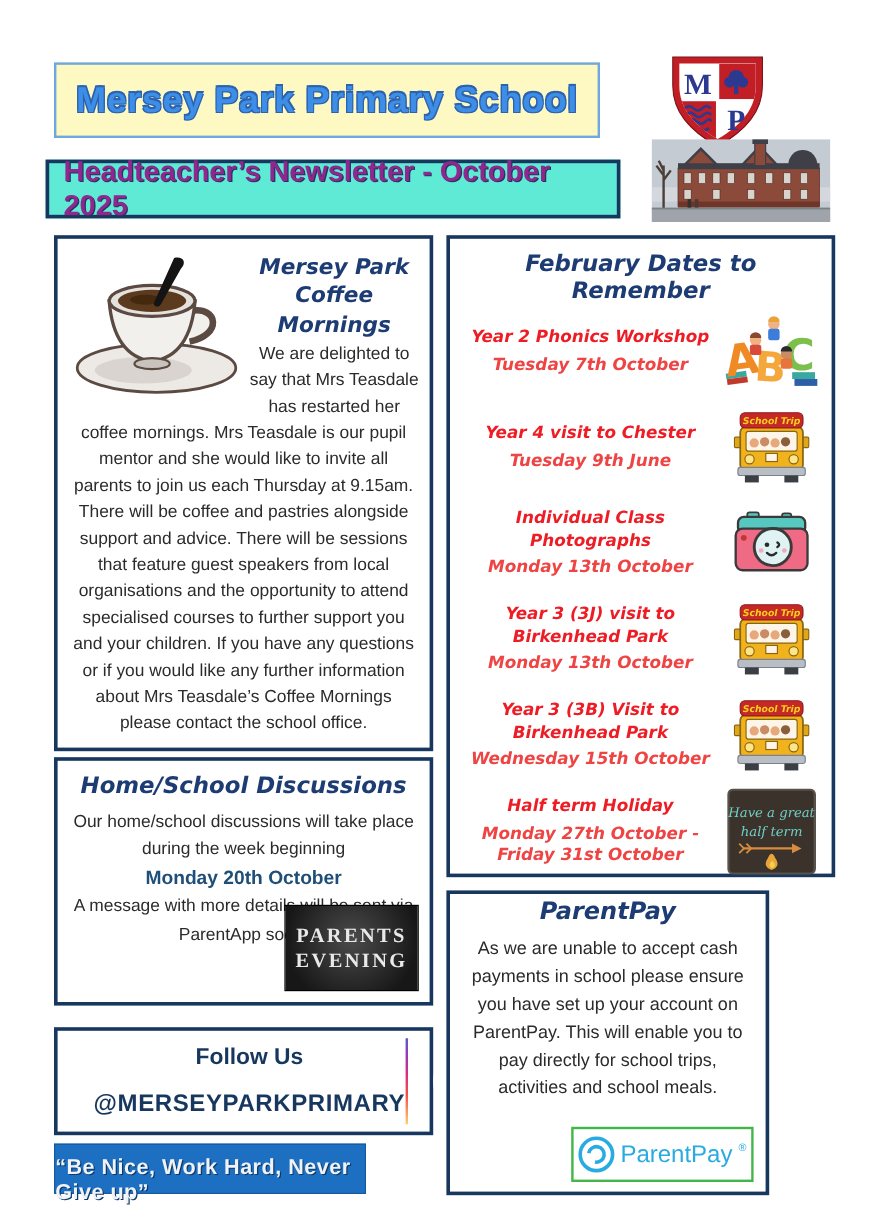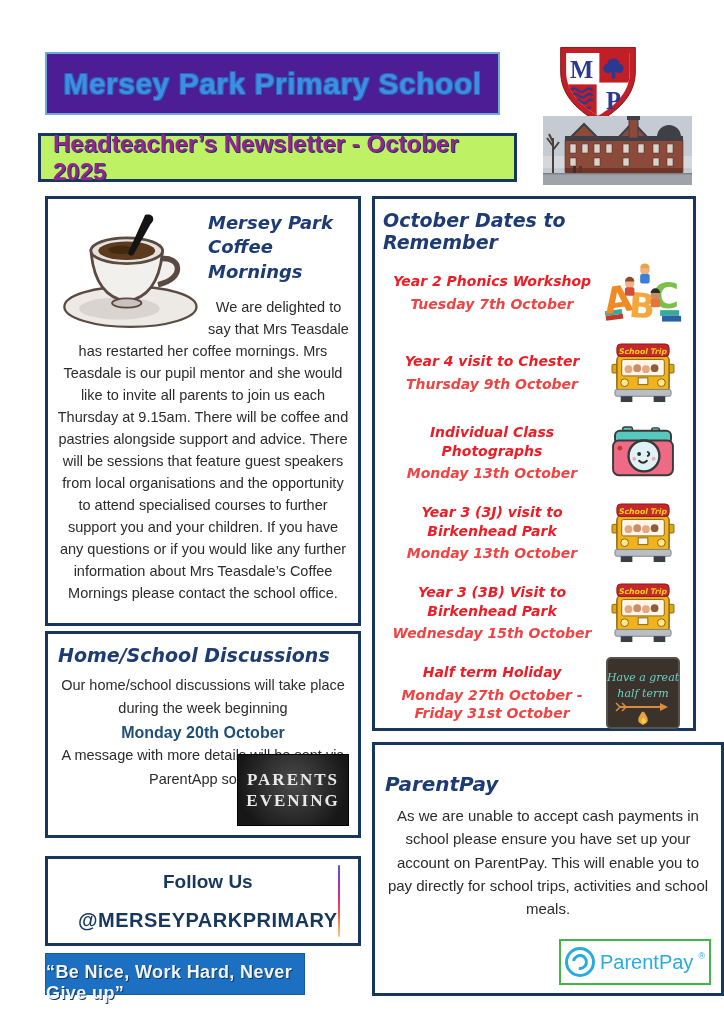--- a/index.html
+++ b/index.html
@@ -6,50 +6,50 @@
   html,body { background:#ffffff; }
   .page {
     position:relative; width:724px; height:1024px; margin:0 auto;
     background:#ffffff; font-family:"Liberation Sans", sans-serif; overflow:hidden;
   }
   .defs { position:absolute; width:0; height:0; overflow:hidden; }
 
   
   .title-box{
     position:absolute; left:45px; top:52px; width:455px; height:63px;
-    background:#4c1d95; border:2px solid #6FA8DC;
+    background:#fef9c3; border:2px solid #6FA8DC;
     display:flex; align-items:center; justify-content:center;
   }
   .school-name{
     font-size:30px; font-weight:bold; color:#3E8EE8; letter-spacing:.5px;
     text-shadow:-1px -1px 0 #2B63AE, 1px -1px 0 #2B63AE, -1px 1px 0 #2B63AE, 1px 1px 0 #2B63AE;
   }
   .crest{ position:absolute; left:552px; top:42px; width:92px; height:82px; }
   .newsletter-box{
     position:absolute; left:38px; top:133px; width:479px; height:49px;
-    background:#bef264; border:3px solid #17375E;
+    background:#5eead4; border:3px solid #17375E;
     display:flex; align-items:center; padding-left:12px;
   }
   .newsletter-title{
     font-size:24px; font-weight:bold; color:#90278E;
     text-shadow:1px 1px 0 #24355F;
   }
   .building-photo{ position:absolute; left:543px; top:116px; width:149px; height:69px; }
 
   
   .box{ position:absolute; background:#fff; border:3px solid #17375E; }
   .hand{ font-family:"DejaVu Sans", sans-serif; font-style:italic; font-weight:bold; }
-  .box-heading{ color:#1E3C74; }
+  .box-heading{ text-align:center; color:#1E3C74; }
 
   
   .coffee-box{ left:45px; top:196px; width:316px; height:430px; padding:8px 9px; }
   .coffee-img{ float:left; width:145px; height:122px; margin:2px 6px 2px 0; }
   .coffee-title{ font-size:18px; line-height:1.35; margin-top:4px; }
   .coffee-body{
-    font-size:14.5px; line-height:1.52; text-align:center; color:#2B2B2B; margin-top:12px;
+    font-size:14.5px; line-height:1.52; text-align:center; color:#2B2B2B; margin-top:0;
   }
 
   
   .discussions-box{ left:45px; top:631px; width:316px; height:207px; padding:8px 10px; position:absolute; }
   .discussions-title{ font-size:19px; margin-top:2px; }
   .discussions-text{ font-size:14.5px; line-height:1.6; text-align:center; color:#2B2B2B; margin-top:8px; }
   .discussions-date{ font-size:16px; font-weight:bold; color:#1F4E79; text-align:center; margin-top:4px; }
   .pe-board{
     position:absolute; right:9px; bottom:9px; width:112px; height:72px;
     background:radial-gradient(circle at 50% 40%, #4B4B4B 0%, #171717 80%);
@@ -87,21 +87,21 @@
   .event-row{ display:flex; align-items:center; height:80px; padding:0 2px; }
   .event-text{ flex:1; text-align:center; padding-right:4px; }
   .event-title{ font-size:14px; color:#EE1D25; line-height:1.35; }
   .event-date{ font-size:14px; color:#ef4444; line-height:1.35; margin-top:4px; }
   .event-icon{ width:80px; display:flex; align-items:center; justify-content:center; flex:none; }
 
   .half-board-bg{ fill:#3B332B; stroke:#57524B; stroke-width:2; }
   .half-board-text{ font-family:"DejaVu Serif", serif; font-style:italic; fill:#6FCFC4; font-size:11px; }
 
   
-  .parentpay-box{ left:372px; top:742px; width:352px; height:254px; padding:25px 10px; position:absolute; }
+  .parentpay-box{ left:372px; top:742px; width:269px; height:254px; padding:0 10px; position:absolute; }
   .parentpay-title{ font-size:20px; margin-top:2px; }
   .parentpay-text{ font-size:15px; line-height:1.55; text-align:center; color:#2B2B2B; margin-top:8px; }
   .parentpay-text.second{ margin-top:0; }
   .pp-logo{
     position:absolute; right:10px; bottom:8px; width:152px; height:46px;
     background:#fff; border:2px solid #43B649;
     display:flex; align-items:center; justify-content:center; gap:5px;
   }
   .pp-swirl{ width:30px; height:30px; border-radius:50%; border:3px solid #29ABE2; position:relative; flex:none; }
   .pp-swirl::after{ content:""; position:absolute; inset:4px; border:3px solid #29ABE2;
@@ -242,21 +242,21 @@
         <div class="ig-lens"></div>
         <div class="ig-dot"></div>
     </div>
   </section>
 
   <div class="motto-banner">
     <span class="motto-text">“Be Nice, Work Hard, Never Give up”</span>
   </div>
 
   <section class="box dates-box">
-    <h2 class="hand box-heading dates-title">October Dates to Remember</h2>
+    <h2 class="hand box-heading dates-title">February Dates to Remember</h2>
 
     <div class="event-row">
       <div class="event-text">
         <div class="hand event-title">Year 2 Phonics Workshop</div>
         <div class="hand event-date">Tuesday 7th October</div>
       </div>
       <div class="event-icon">
         <svg viewBox="0 0 84 64" width="80" height="62">
           <rect x="2" y="50" width="18" height="5" fill="#3BA8A0" transform="rotate(-8 11 52)"></rect>
           <rect x="3" y="55" width="18" height="5" fill="#C0392B" transform="rotate(-8 12 57)"></rect>
@@ -274,21 +274,21 @@
           <rect x="50" y="38" width="10" height="9" rx="2" fill="#E8733B"></rect>
           <rect x="60" y="50" width="20" height="6" fill="#3BA8A0"></rect>
           <rect x="62" y="56" width="20" height="6" fill="#2C5FA8"></rect>
         </svg>
       </div>
     </div>
 
     <div class="event-row">
       <div class="event-text">
         <div class="hand event-title">Year 4 visit to Chester</div>
-        <div class="hand event-date">Thursday 9th October</div>
+        <div class="hand event-date">Tuesday 9th June</div>
       </div>
       <div class="event-icon">
         <svg viewBox="0 0 66 62" width="64" height="60">
             <use href="#sym-bus"></use>
           </svg>
       </div>
     </div>
 
     <div class="event-row">
       <div class="event-text">

